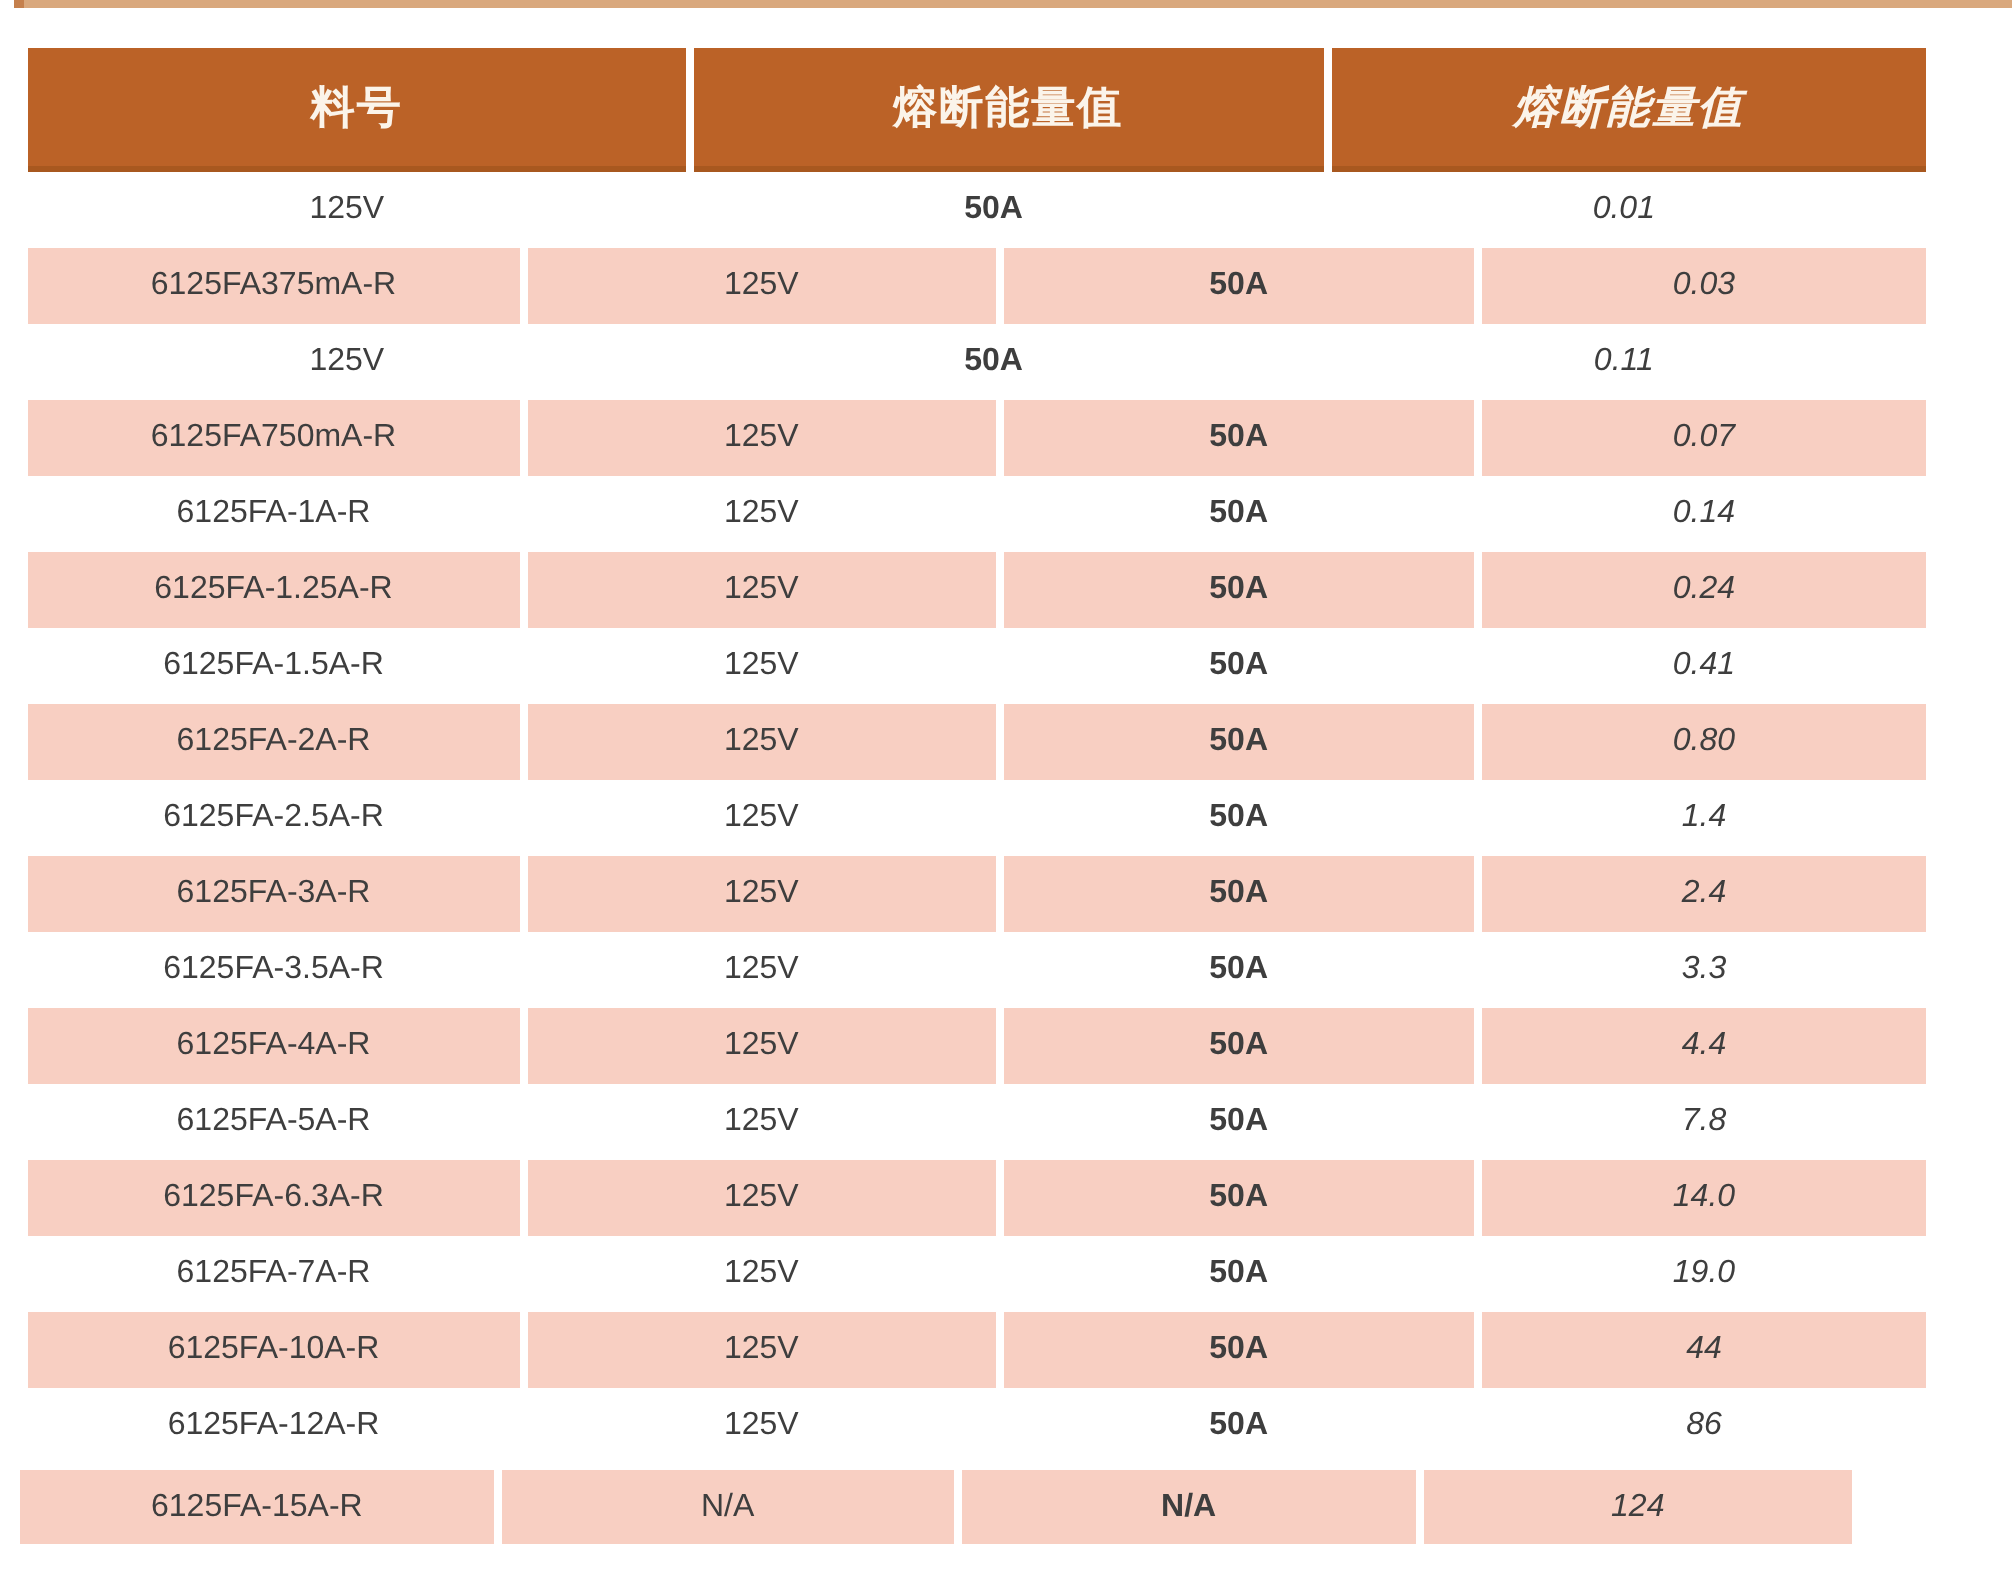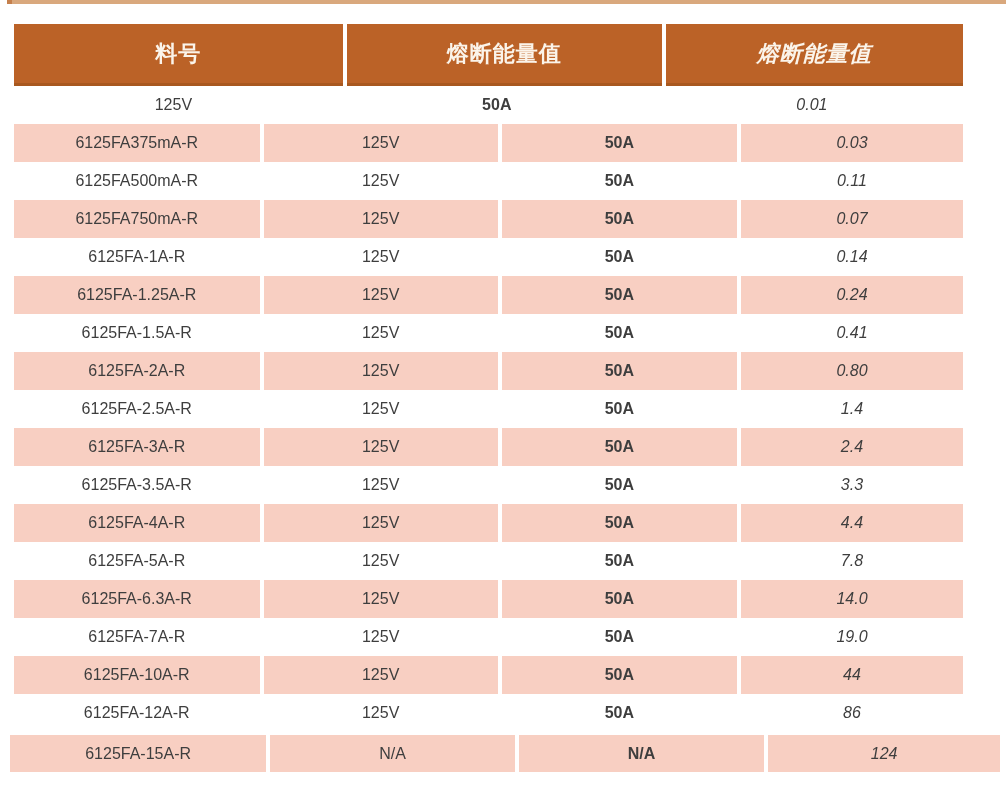--- a/index.html
+++ b/index.html
@@ -65,21 +65,21 @@
   .td{
     height:38px;
     font-size:16px;
     background:var(--row-white);
   }
   #rows-main .row:nth-child(even) .td{
     background:var(--row-pink);
   }
   .last-row{
     margin:3px 0 0 10px;
-    width:990px;
+    width:916px;
   }
   .last-row .td{
     height:37px;
     background:var(--row-pink);
   }
 </style>
 </head>
 <body>
 
 <div>
@@ -101,21 +101,20 @@
           <div class="td c2">50A</div>
           <div class="td c3">0.01</div>
         </div>
         <div class="row">
           <div class="td c0">6125FA375mA-R</div>
           <div class="td c1">125V</div>
           <div class="td c2">50A</div>
           <div class="td c3">0.03</div>
         </div>
         <div class="row">
-          <div class="td c0">6125FA500mA-R</div>
           <div class="td c1">125V</div>
           <div class="td c2">50A</div>
           <div class="td c3">0.11</div>
         </div>
         <div class="row">
           <div class="td c0">6125FA750mA-R</div>
           <div class="td c1">125V</div>
           <div class="td c2">50A</div>
           <div class="td c3">0.07</div>
         </div>

